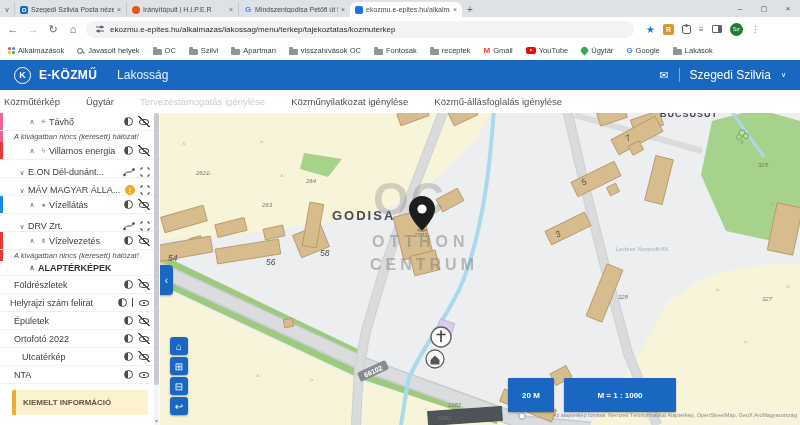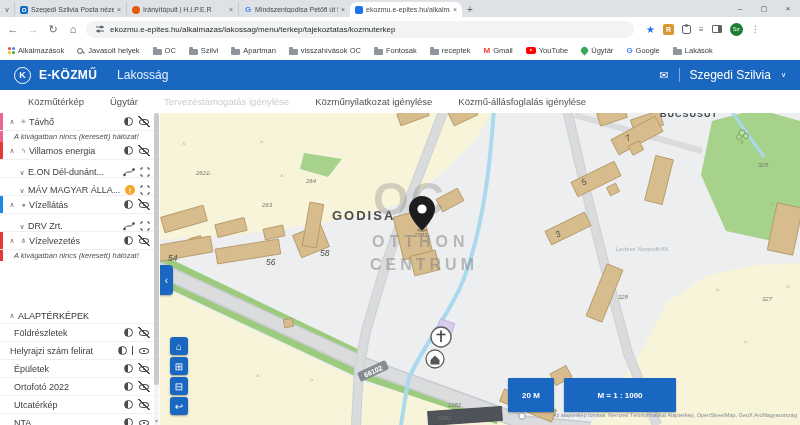--- a/index.html
+++ b/index.html
@@ -57,31 +57,31 @@
   .appheader { position:absolute; top:60px; left:0; right:0; height:30px; background:#1a67c2; color:#fff; display:flex; align-items:center; padding:0 14px; }
   .klogo { width:17px; height:17px; border:1.6px solid #fff; border-radius:50%; display:flex; align-items:center; justify-content:center; font-size:9px; font-weight:bold; margin-right:8px; }
   .brand { font-size:12px; font-weight:bold; letter-spacing:.3px; }
   .brand-suffix { font-size:12px; font-weight:normal; opacity:.9; margin-left:20px; }
   .hdr-right { margin-left:auto; display:flex; align-items:center; gap:10px; }
   .mailic { font-size:11px; }
   .hdr-div { width:1px; height:14px; background:rgba(255,255,255,.45); }
   .username { font-size:12px; }
   .user-chev { font-size:7px; }
 
-  .appnav { position:absolute; top:90px; left:0; right:0; height:23px; background:#fff; display:flex; align-items:center; gap:26px; padding:0 28px; font-size:9.5px; color:#4b5056; }
+  .appnav { position:absolute; top:90px; left:0; right:0; height:23px; background:#fff; display:flex; align-items:center; gap:26px; padding:0 4px; font-size:9.5px; color:#4b5056; }
   .navitem.disabled { color:#c7ccd2; }
 
   
   .sidebar { position:absolute; top:113px; left:0; width:160px; height:312px; background:#fff; overflow:hidden; }
-  .row { display:flex; align-items:center; position:relative; border-bottom:1px solid #f0f0f0; padding-right:10px; flex:0 0 auto; }
+  .row { display:flex; align-items:center; position:relative; border-bottom:1px solid #f0f0f0; padding-right:10px; flex:0 0 auto;padding-left:20px; }
   .row.group { height:18px; }
   .row.sub { height:18px; padding-left:10px;align-items:flex-end; }
   .row.base { height:18px; }
   .row.note { height:11px; border-bottom:none; font-style:italic; font-size:7.5px; color:#4f4f4f; padding-left:14px; }
-  .row.sect { height:15px; font-weight:normal;margin-top:48px; }
+  .row.sect { height:15px; font-weight:bold; }
   .cbar { position:absolute; left:0; top:0; bottom:0; width:3px; }
   .chev { width:12px; margin-left:6px; font-size:7px; color:#5f6368; text-align:center; }
   .ticon { width:11px; font-size:7px; color:#8a8f94; text-align:center; }
   .lbl { flex:1; font-size:9px; color:#3a3d40; white-space:nowrap; overflow:hidden; }
   .sect .lbl { font-size:9px; color:#333; }
   .ricons { display:flex; align-items:center; gap:5px; }
   .half { width:9px; height:9px; border:1px solid #4a4a4a; border-radius:50%; background:linear-gradient(90deg,#4a4a4a 50%,transparent 50%); flex:0 0 auto; }
   .eye { position:relative; width:12px; height:11px; flex:0 0 auto; }
   .eye::before { content:""; position:absolute; left:1px; top:2.5px; width:8px; height:4.5px; border:1px solid #4a4a4a; border-radius:50%; }
   .eye::after { content:""; position:absolute; left:4.5px; top:4.5px; width:2.5px; height:2.5px; border-radius:50%; background:#4a4a4a; }
@@ -354,21 +354,21 @@
         <span class="eye off"></span>
       </span>
   </div>
   <div class="row base" style="padding-left:14px">
     <span class="lbl">Ortofotó 2022</span>
     <span class="ricons">
         <span class="half"></span>
         <span class="eye off"></span>
       </span>
   </div>
-  <div class="row base" style="padding-left:14px">
+  <div class="row base" style="padding-left:22px">
     <span class="lbl">Utcatérkép</span>
     <span class="ricons">
         <span class="half"></span>
         <span class="eye off"></span>
       </span>
   </div>
   <div class="row base" style="padding-left:14px">
     <span class="lbl">NTA</span>
     <span class="ricons">
         <span class="half"></span>

